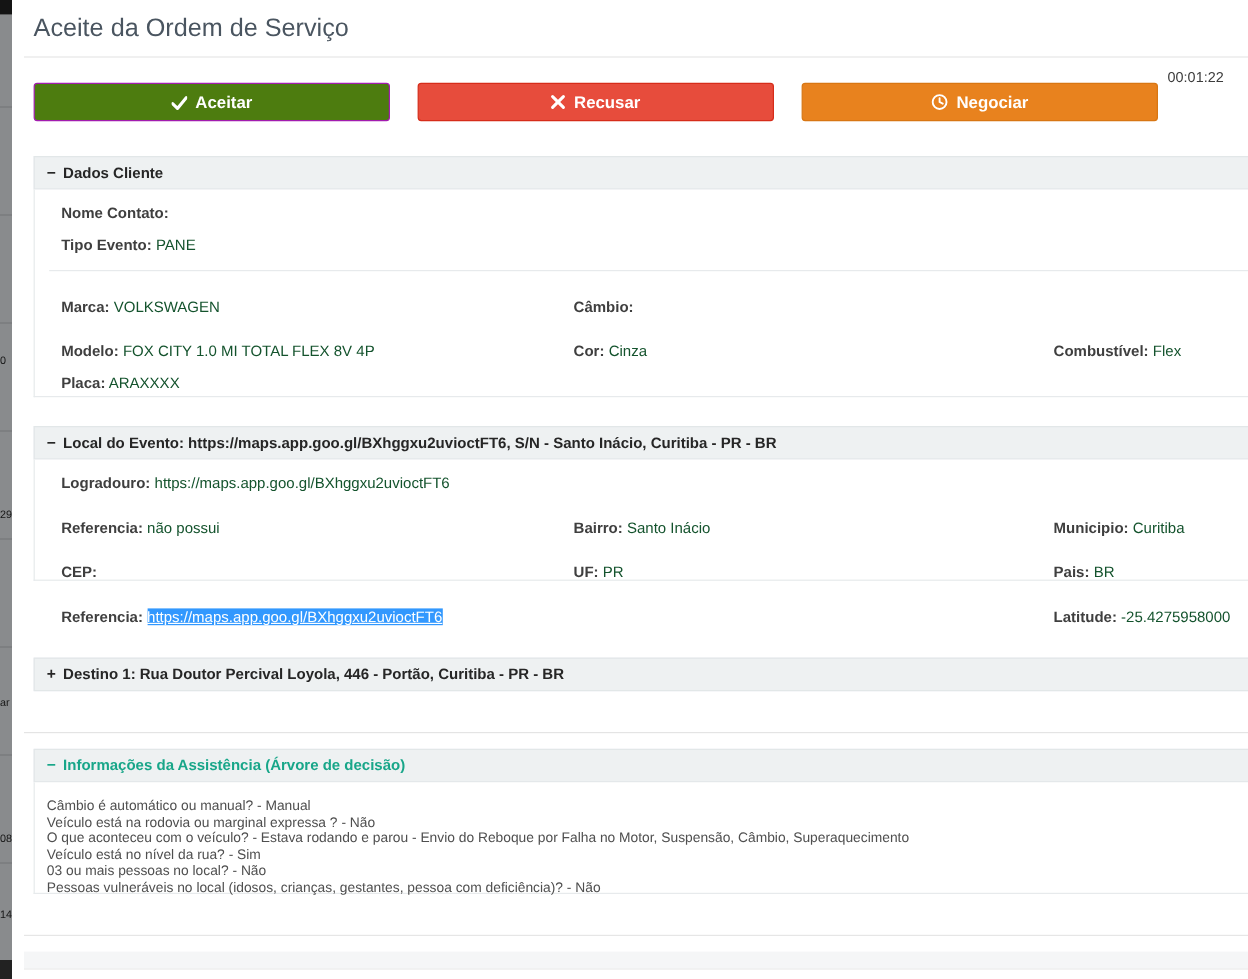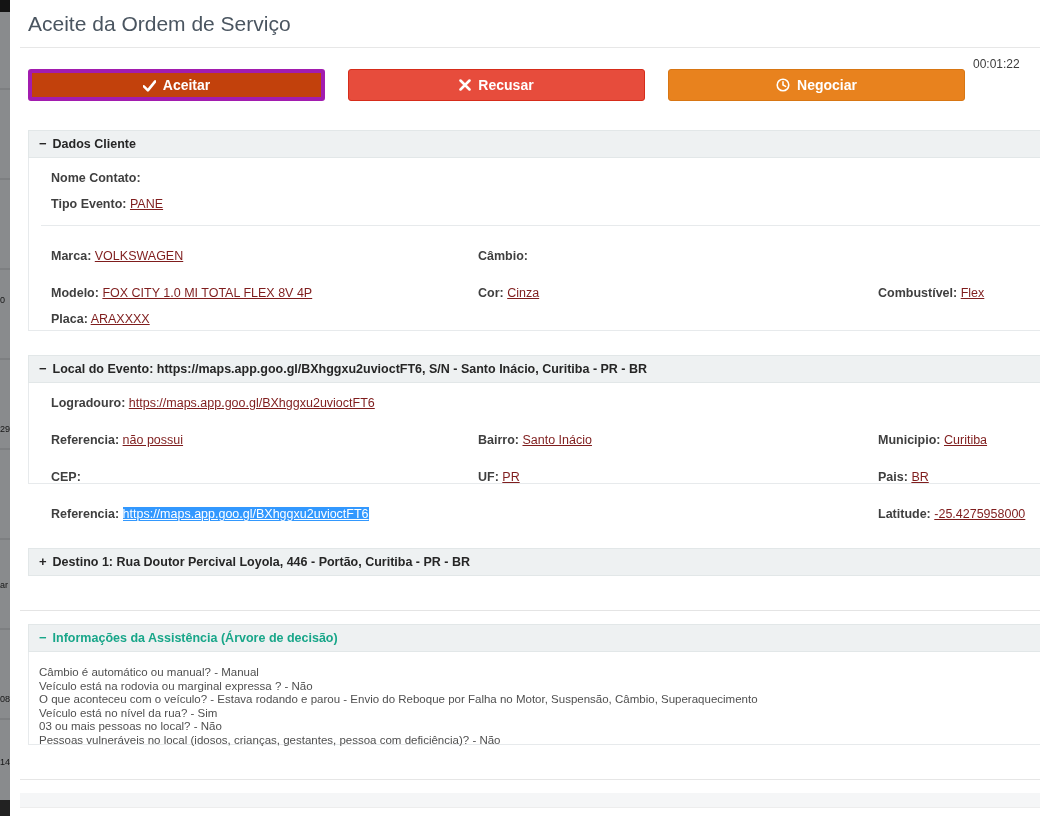--- a/index.html
+++ b/index.html
@@ -16,35 +16,35 @@
   .modal { position:absolute; left:20px; top:0; width:1030px; height:816px; background:#fff; }
 
   .page-title { position:absolute; left:8px; top:12px; font-size:21px; font-weight:400; color:#4a5560; }
   .title-divider { position:absolute; left:0; right:0; top:47px; border-top:1px solid #e7e7e7; }
 
   .actions { position:absolute; left:8px; top:69px; display:flex; gap:23px; }
   .btn { width:297px; height:32px; border:none; border-radius:3px; color:#fff;
          font-weight:700; font-size:14px; display:flex; align-items:center; justify-content:center;
          gap:7px; cursor:pointer; font-family:inherit; }
   .btn svg { display:block; }
-  .btn-accept   { background:#c2410c; border:4px solid #a21caf; }
+  .btn-accept   { background:#4d7c0f; border:1px solid #a21caf; }
   .btn-refuse   { background:#e74c3c; border:1px solid #d62c1a; }
   .btn-negotiate{ background:#e8821e; border:1px solid #d87613; }
   .timer { position:absolute; left:953px; top:57px; font-size:12px; color:#3c3c3c; }
 
   .panel { position:absolute; left:8px; right:0; background:#fff; }
   .panel-header { background:#eef1f2; border:1px solid #e2e7e8; padding:6px 10px;
     font-size:12.5px; font-weight:700; color:#262626; display:flex; align-items:center; gap:6px; cursor:pointer; }
   .panel-body { border:1px solid #e7eaec; border-top:none; background:#fff;
     padding:13px 10px 10px 22px; font-size:12.5px; color:#565656; }
   .collapse-glyph { font-weight:700; font-size:13px; line-height:12px; }
   .row { margin-bottom:12px; line-height:14px; }
   .row3 { display:grid; grid-template-columns:427px 400px 1fr; margin-bottom:12px; line-height:14px;margin-top:23px; }
   .lbl { font-weight:700; color:#3f3f3f; }
-  .val { color:#7f1d1d;text-decoration:underline; }
+  .val { color:#14532d; }
   .inner-divider { border:none; border-top:1px solid #e7eaec; margin:14px -10px 16px -10px; }
 
   .panel-dados    { top:130px; }
   .panel-dados .panel-body { height:173px; }
   .panel-local    { top:355px; }
   .panel-local .panel-body { height:101px; }
   .panel-destino  { top:548px; }
   .panel-assist   { top:624px; }
   .panel-assist .panel-header { color:#18a689; }
   .panel-assist .panel-body { font-size:11.5px; color:#4f4f4f; padding:14px 10px; height:93px; }

